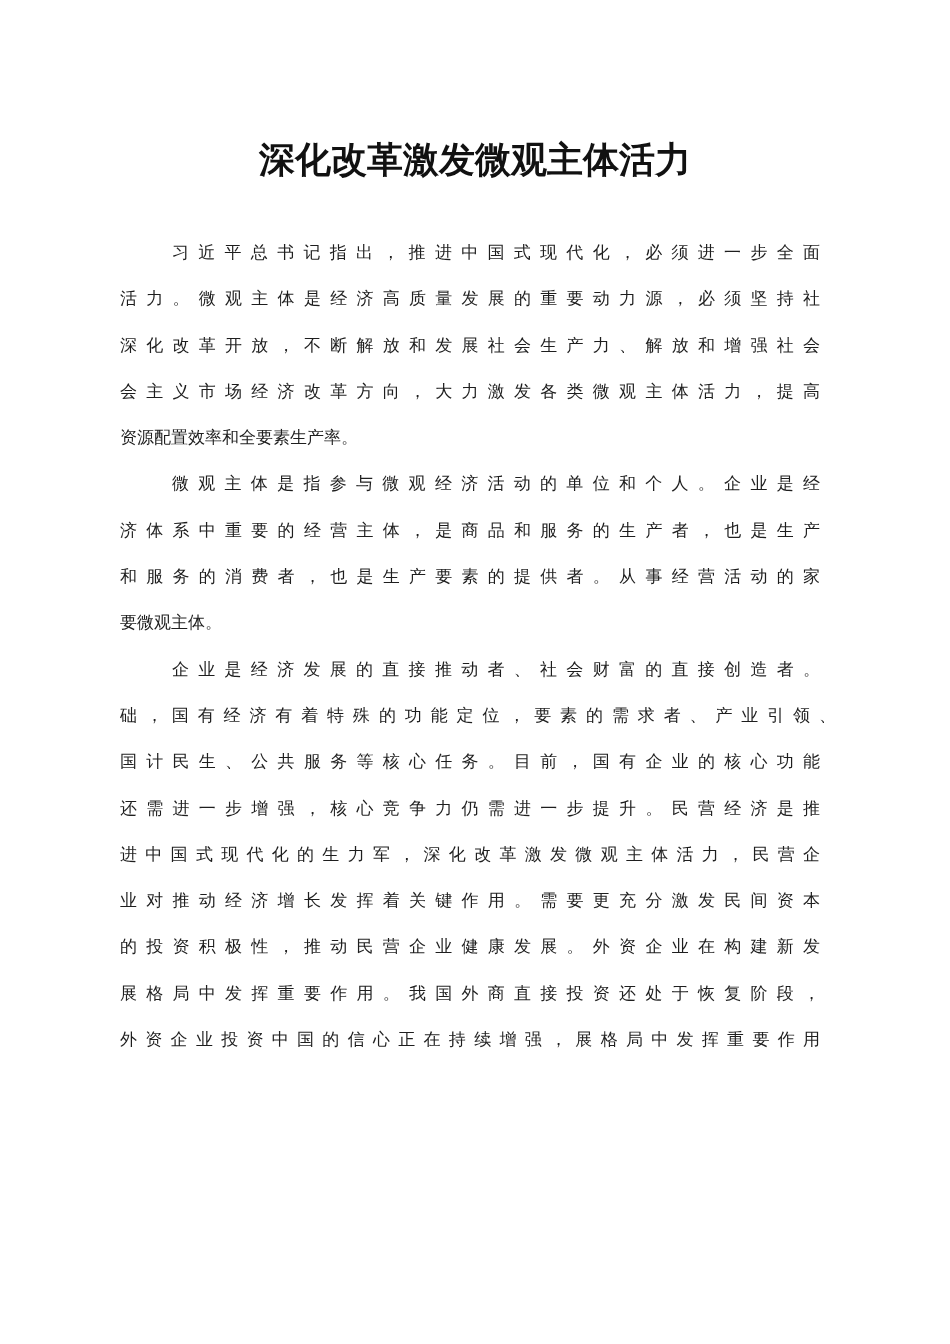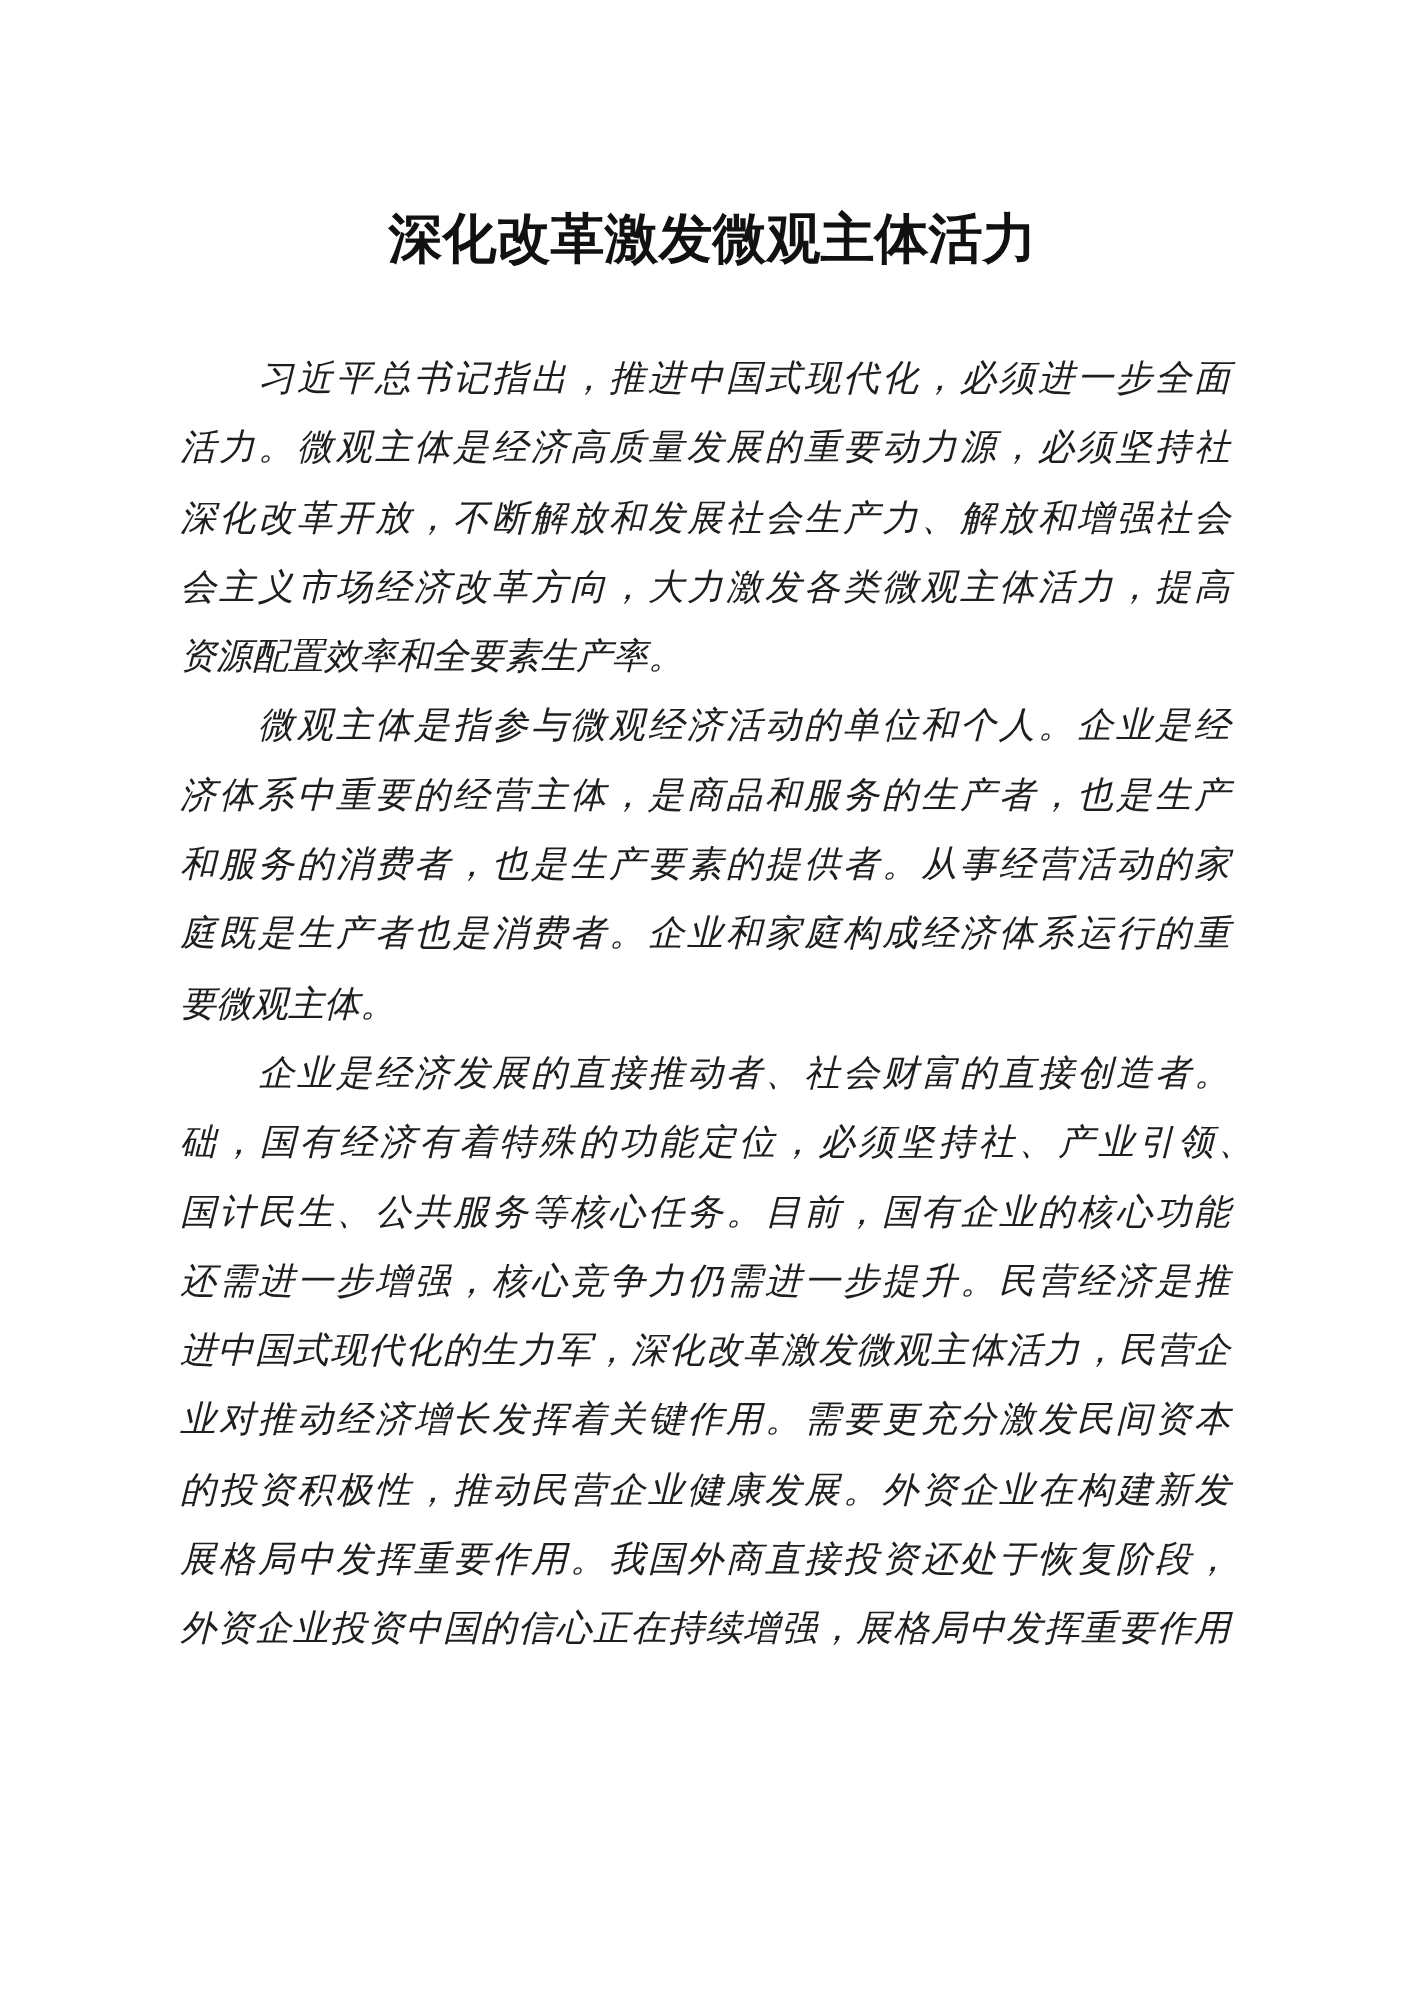--- a/index.html
+++ b/index.html
@@ -35,23 +35,22 @@
       letter-spacing: 0px;
       color: #111111;
       margin: 0;
     }
     .body-text {
       position: absolute;
       top: 229px;
       left: 120px;
       width: 700px;
       font-family: "DejaVu Sans", "Liberation Sans", sans-serif;
-      font-size: 24px;
+      font-size: 17px;
       color: #1e1e1e;
-      font-style: italic;
     }
     .line {
       height: 46.3px;
       line-height: 46.3px;
       white-space: nowrap;
       text-align: justify;
       text-align-last: justify;
       display: block;
     }
     .line.last {
@@ -77,27 +76,26 @@
       <span class="line">活力。微观主体是经济高质量发展的重要动力源，必须坚持社</span>
       <span class="line">深化改革开放，不断解放和发展社会生产力、解放和增强社会</span>
       <span class="line">会主义市场经济改革方向，大力激发各类微观主体活力，提高</span>
       <span class="line last">资源配置效率和全要素生产率。</span>
     </div>
 
     <div>
       <span class="line indent">微观主体是指参与微观经济活动的单位和个人。企业是经</span>
       <span class="line">济体系中重要的经营主体，是商品和服务的生产者，也是生产</span>
       <span class="line">和服务的消费者，也是生产要素的提供者。从事经营活动的家</span>
-      <span class="line">庭既是生产者也是消费者。企业和家庭构成经济体系运行的重</span>
       <span class="line last">要微观主体。</span>
     </div>
 
     <div>
       <span class="line indent">企业是经济发展的直接推动者、社会财富的直接创造者。</span>
-      <span class="line overhang">础，国有经济有着特殊的功能定位，必须坚持社、产业引领、</span>
+      <span class="line overhang">础，国有经济有着特殊的功能定位，要素的需求者、产业引领、</span>
       <span class="line">国计民生、公共服务等核心任务。目前，国有企业的核心功能</span>
       <span class="line">还需进一步增强，核心竞争力仍需进一步提升。民营经济是推</span>
       <span class="line">进中国式现代化的生力军，深化改革激发微观主体活力，民营企</span>
       <span class="line">业对推动经济增长发挥着关键作用。需要更充分激发民间资本</span>
       <span class="line">的投资积极性，推动民营企业健康发展。外资企业在构建新发</span>
       <span class="line">展格局中发挥重要作用。我国外商直接投资还处于恢复阶段，</span>
       <span class="line">外资企业投资中国的信心正在持续增强，展格局中发挥重要作用</span>
     </div>
 
   </div>

